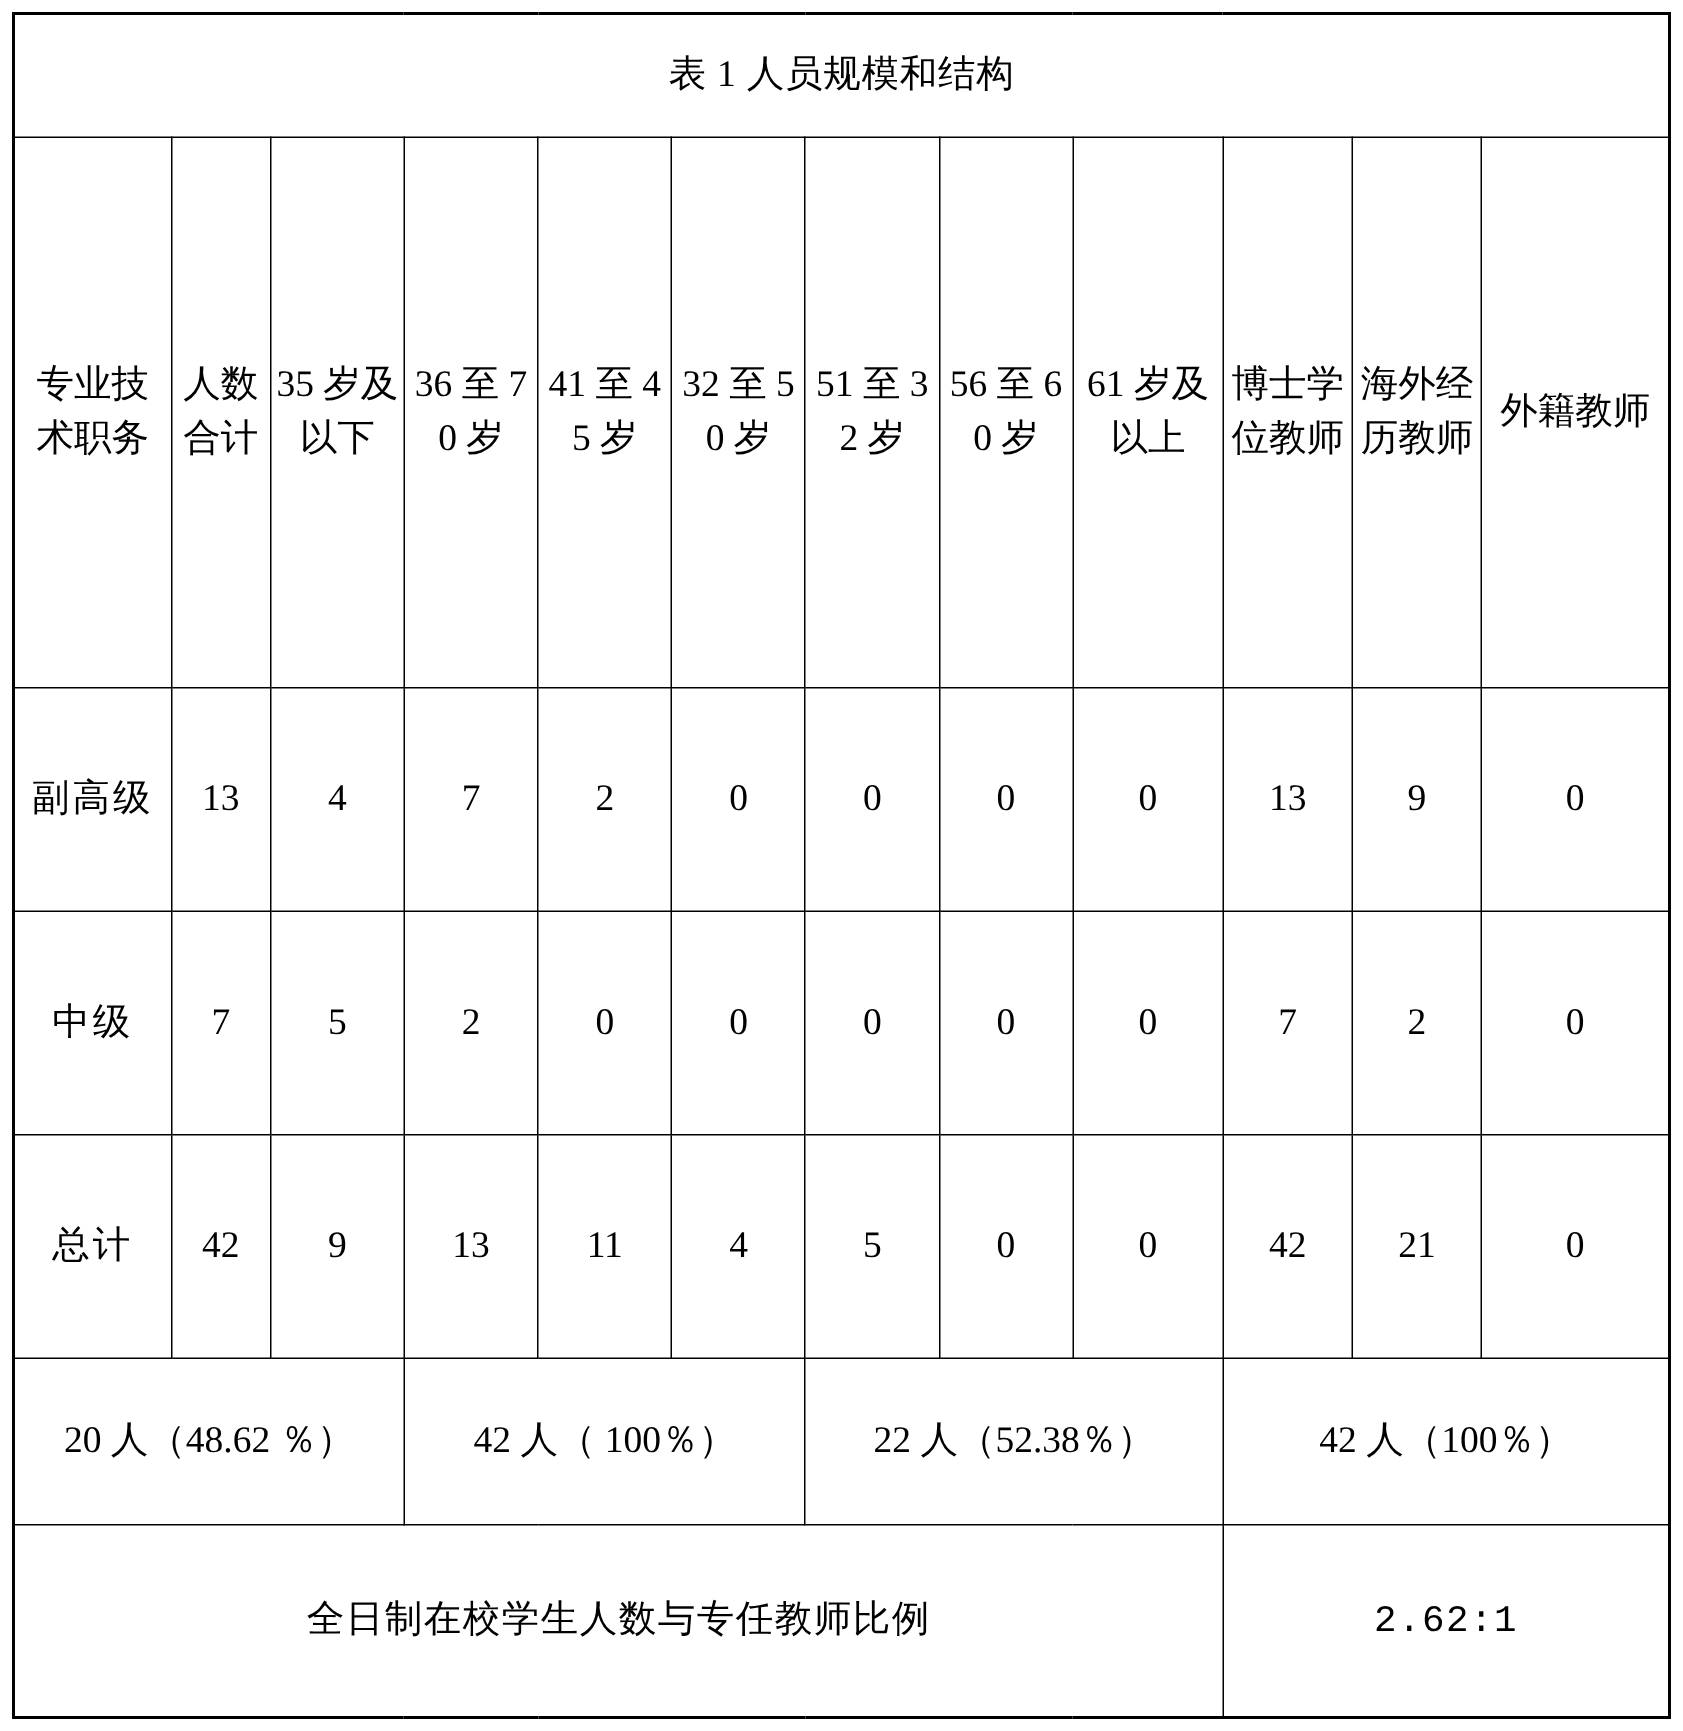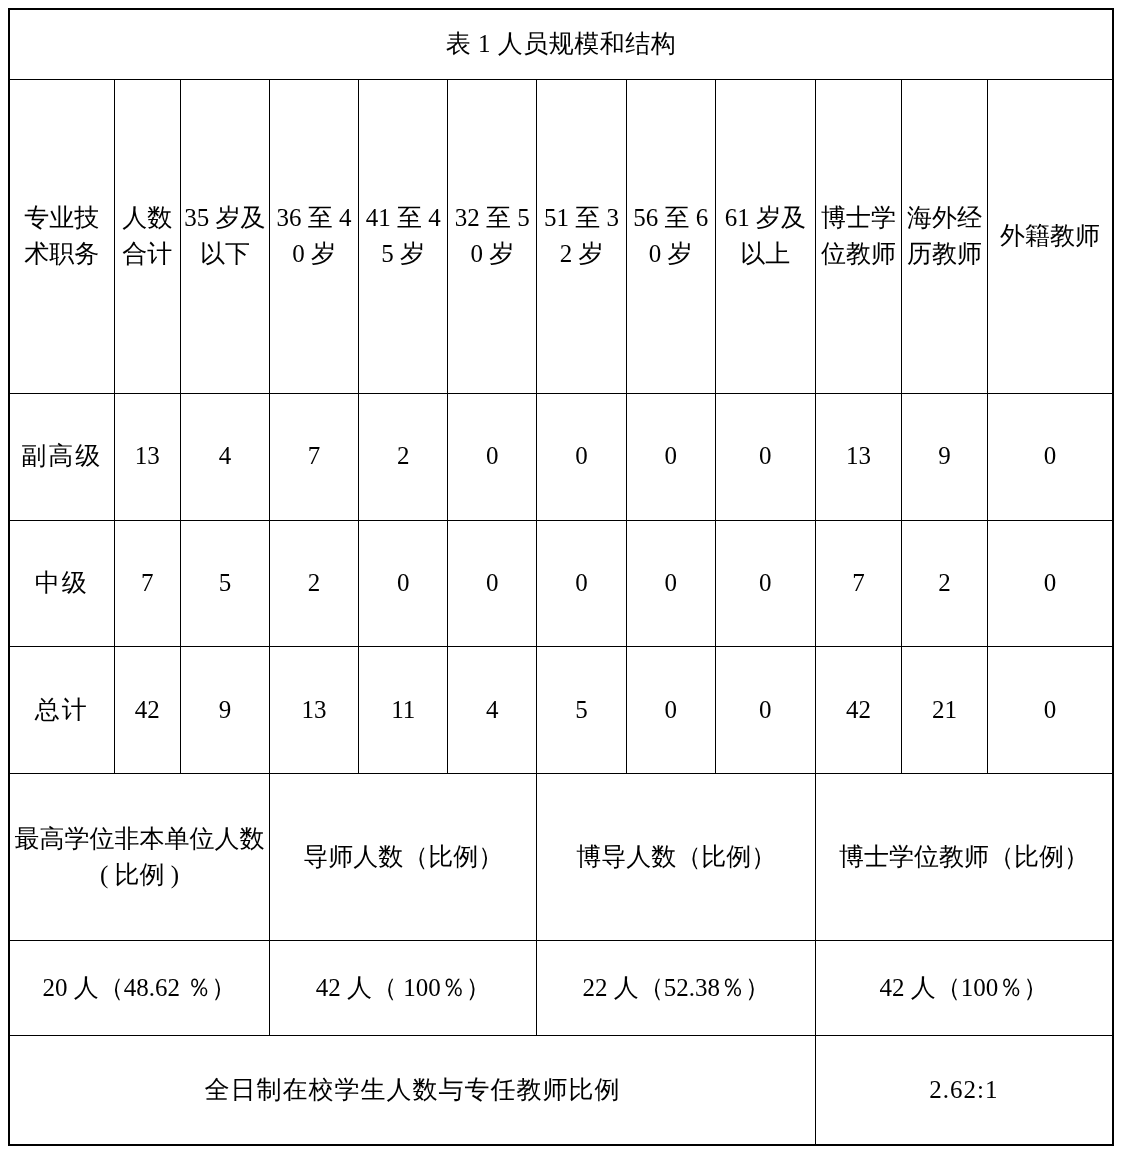--- a/index.html
+++ b/index.html
@@ -70,20 +70,21 @@
   }
   .footer-val td {
     height: 68px;
     font-size: 27px;
     font-family: Liberation Serif, serif;
   }
   .last-row td {
     height: 78px;
     font-size: 27px;
     letter-spacing: 1px;
+    font-family: Liberation Mono, monospace;
   }
 </style>
 </head>
 <body>
 
 <div class="sheet">
   <table class="main">
     <colgroup>
       <col style="width:105px">
       <col style="width:66px">
@@ -99,21 +100,21 @@
       <col style="width:125px">
     </colgroup>
     <tbody>
       <tr>
         <td class="title-cell" colspan="12">表 1 人员规模和结构</td>
       </tr>
       <tr>
         <td class="head-cell">专业技术职务</td>
         <td class="head-cell">人数合计</td>
         <td class="head-cell">35 岁及以下</td>
-        <td class="head-cell">36 至 40 岁</td>
+        <td class="head-cell">36 至 70 岁</td>
         <td class="head-cell">41 至 45 岁</td>
         <td class="head-cell">32 至 50 岁</td>
         <td class="head-cell">51 至 32 岁</td>
         <td class="head-cell">56 至 60 岁</td>
         <td class="head-cell">61 岁及以上</td>
         <td class="head-cell">博士学位教师</td>
         <td class="head-cell">海外经历教师</td>
         <td class="head-cell">外籍教师</td>
       </tr>
 
@@ -157,26 +158,20 @@
         <td class="num">11</td>
         <td class="num">4</td>
         <td class="num">5</td>
         <td class="num">0</td>
         <td class="num">0</td>
         <td class="num">42</td>
         <td class="num">21</td>
         <td class="num">0</td>
       </tr>
 
-      <tr class="footer-head">
-        <td class="left-align" colspan="3">最高学位非本单位人数( 比例 )</td>
-        <td colspan="3">导师人数（比例）</td>
-        <td colspan="3">博导人数（比例）</td>
-        <td colspan="3">博士学位教师（比例）</td>
-      </tr>
 
       <tr class="footer-val">
         <td colspan="3">20 人（48.62 ％）</td>
         <td colspan="3">42 人（ 100％）</td>
         <td colspan="3">22 人（52.38％）</td>
         <td colspan="3">42 人（100％）</td>
       </tr>
 
       <tr class="last-row">
         <td colspan="9">全日制在校学生人数与专任教师比例</td>

